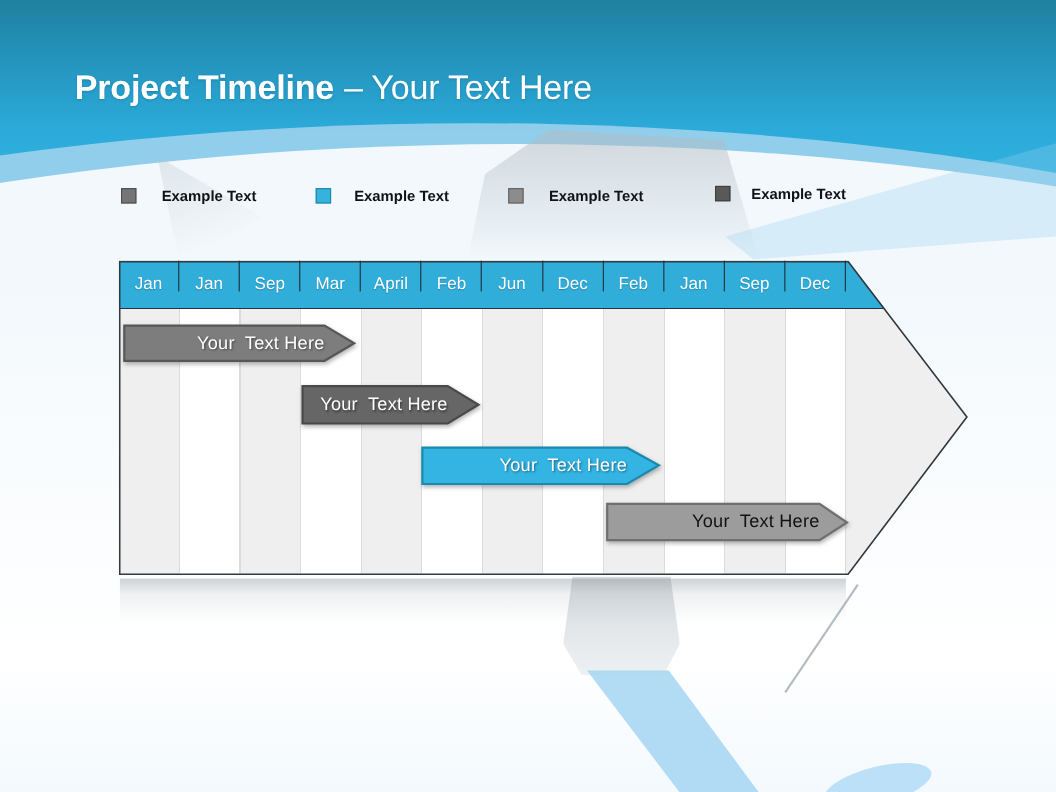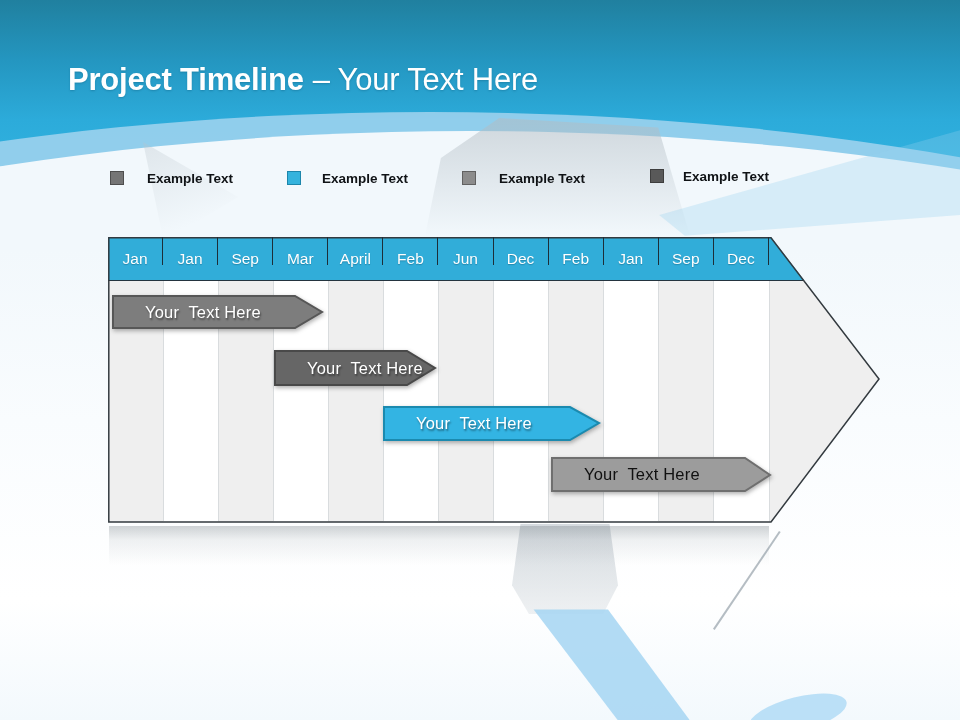--- a/index.html
+++ b/index.html
@@ -55,22 +55,22 @@
   .li-4{left:650px;top:166px;} .li-4 .legend-label{left:33px;}
 
   
   .timeline{position:absolute;left:108px;top:237px;width:772px;height:286px;}
   .timeline svg{position:absolute;left:0;top:0;}
   .bar-shape{filter:drop-shadow(1px 2px 2px rgba(50,50,50,.38));}
   .month-row{position:absolute;left:0;top:0;width:661px;height:28px;display:flex;}
   .mcell{flex:1 1 0;box-sizing:border-box;border-right:1px solid #1d2e38;
          text-align:center;line-height:43px;font-size:15.5px;color:#ffffff;
          text-shadow:0 1px 1px rgba(0,45,65,.3);cursor:default;}
-  .bar-label{position:absolute;text-align:left;font-size:16.5px;letter-spacing:.2px;
-         white-space:pre;cursor:default;margin-left:32px;}
+  .bar-label{position:absolute;text-align:right;font-size:16.5px;letter-spacing:.2px;
+         white-space:pre;cursor:default;}
   .bl-light{text-shadow:1px 1.5px 2px rgba(0,0,0,.45);}
   .bl-1{left:5px;top:59px;width:182px;line-height:32px;}
   .bl-2{left:167px;top:114px;width:132px;line-height:34px;}
   .bl-3{left:276px;top:170px;width:186px;line-height:33px;}
   .bl-4{left:444px;top:221px;width:193px;line-height:33px;}
 </style>
 </head>
 <body>
 
 <div class="slide">

